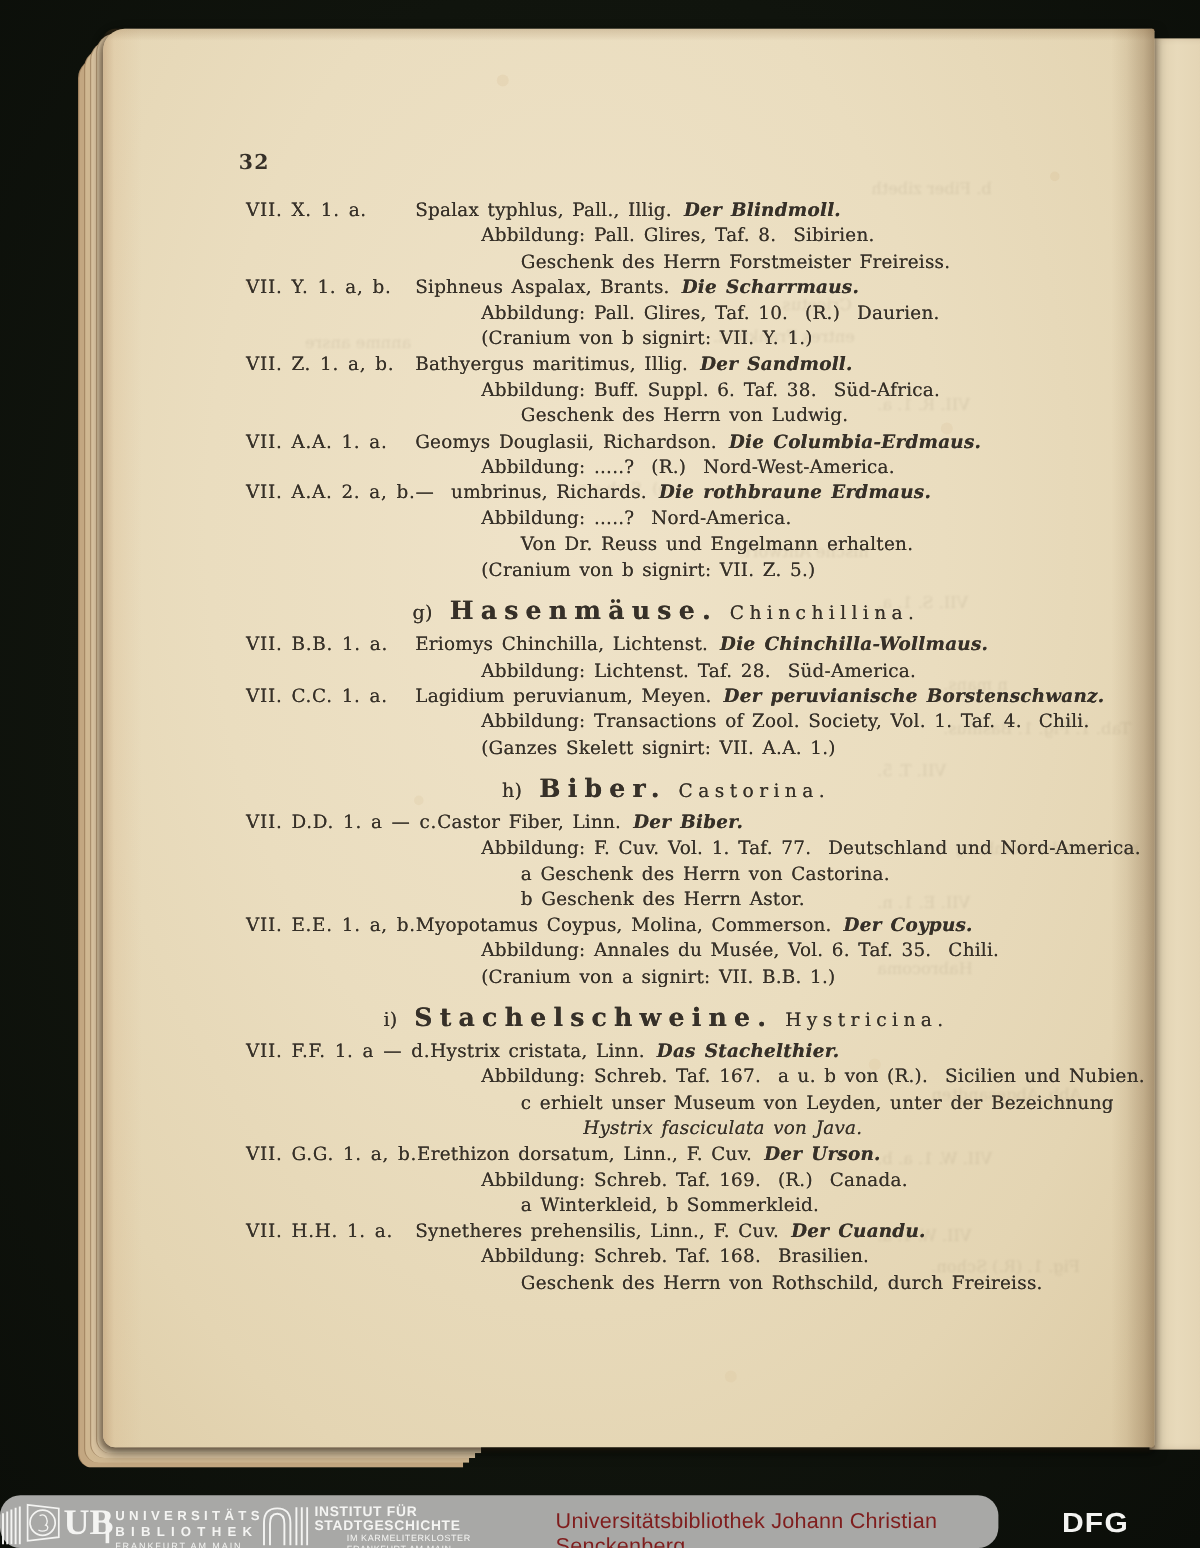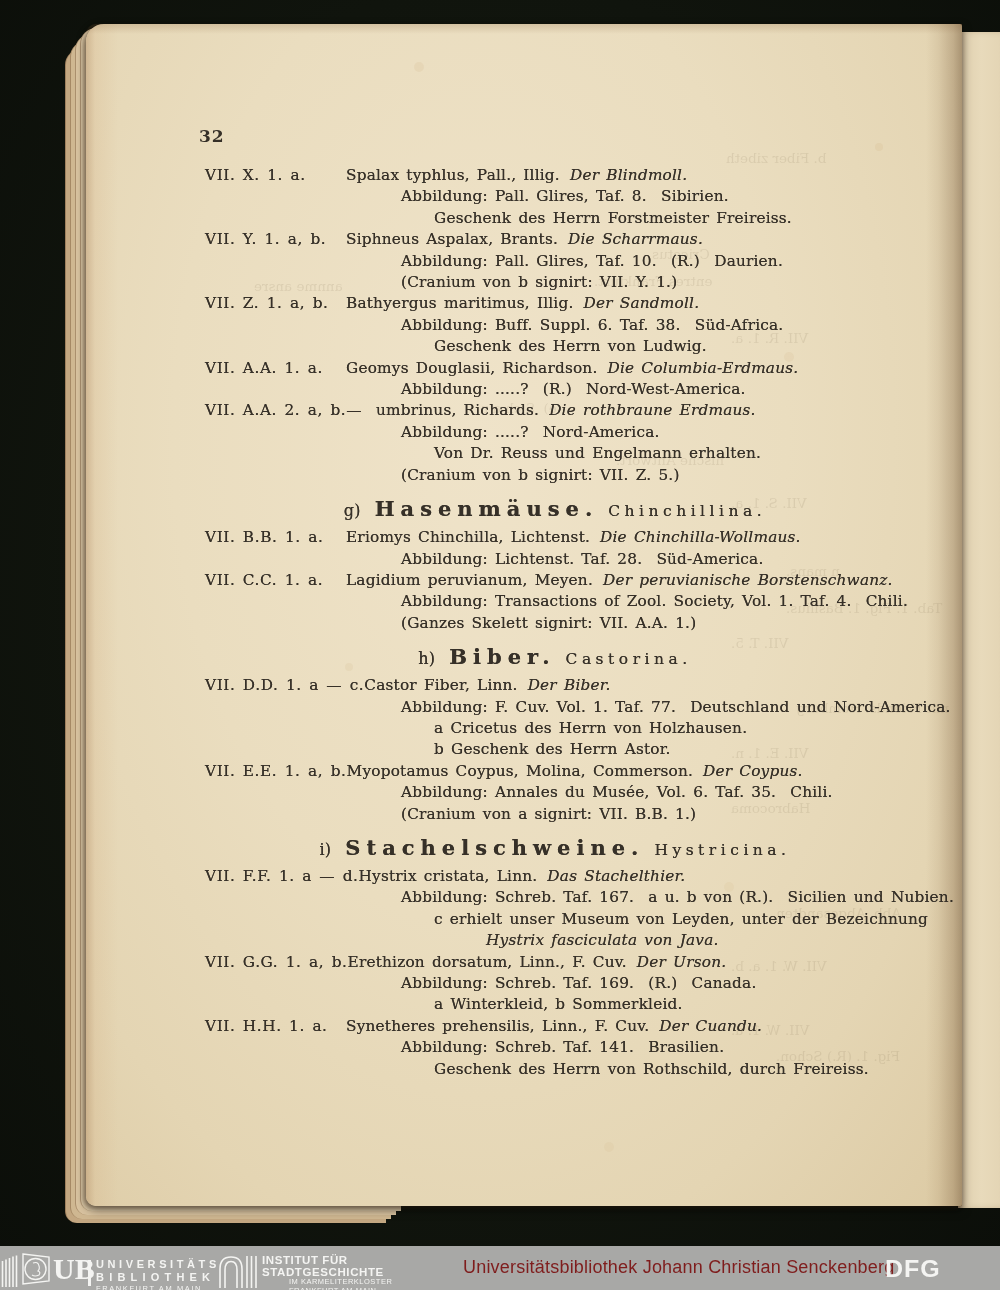--- a/index.html
+++ b/index.html
@@ -33,35 +33,35 @@
     box-shadow:330px 40px 0 2px rgba(188,146,88,.18), 120px 210px 0 1px rgba(188,146,88,.15),
       700px 330px 0 2px rgba(188,146,88,.16), 260px 640px 0 1px rgba(182,138,80,.15),
       640px 860px 0 2px rgba(188,146,88,.14), 180px 1000px 0 1px rgba(188,146,88,.16),
       520px 1120px 0 2px rgba(188,146,88,.13), 790px 120px 0 1px rgba(182,138,80,.17);}
   .page-number{position:absolute;left:113px;top:102px;font-size:17px;font-weight:bold;letter-spacing:1px;text-align:center;}
   
   .catalog{position:absolute;left:119px;top:141px;width:745px;font-size:15.3px;line-height:21.4px;
     letter-spacing:.2px;word-spacing:2px;text-shadow:0 0 .4px rgba(54,48,40,.85);}
   .erow,.eline{white-space:pre;}
   .eid{display:inline-block;min-width:141px;letter-spacing:.6px;}
-  .ecommon{font-weight:normal;font-style:italic;margin-left:10px;}
+  .ecommon{font-weight:bold;font-style:italic;margin-left:10px;}
   .l1{margin-left:196px;}
   .l2{margin-left:229px;}
   .l3{margin-left:281px;font-style:italic;}
   .section-heading{width:700px;text-align:center;line-height:26px;height:26px;margin:10px 0 5px 0;white-space:pre;}
   .hprefix{font-size:16px;margin-right:14px;}
   .htitle{font-size:21px;font-weight:bold;letter-spacing:6px;}
   .hlatin{font-size:15.5px;letter-spacing:4.5px;margin-left:10px;}
   
   .ghostlayer{position:absolute;inset:0;pointer-events:none;}
   .ghost{position:absolute;color:#6d5c40;opacity:.12;filter:blur(.7px);font-size:13.5px;white-space:pre;}
   .ghost.mir{transform:scaleX(-1);}
   
-  .footer{position:absolute;left:0;top:1246px;width:1000px;height:44px;background:#a8a8a6;z-index:5;
-    font-family:"Liberation Sans","DejaVu Sans",sans-serif;color:#f4f4f2;}
+  .footer{position:absolute;left:0;top:1246px;width:832px;height:44px;background:#a8a8a6;z-index:5;
+    font-family:"Liberation Sans","DejaVu Sans",sans-serif;color:#f4f4f2;border-radius:17px;}
   .f-lines{position:absolute;left:1px;top:9px;}
   .f-medallion{position:absolute;left:19px;top:6px;}
   .f-ub{position:absolute;left:53px;top:8px;font-family:"Liberation Serif","DejaVu Serif",serif;
     font-weight:bold;font-size:30px;line-height:30px;}
   .f-div{position:absolute;left:88px;top:14px;width:3px;height:26px;background:#f4f4f2;}
   .f-ubtext{position:absolute;left:96px;top:12px;line-height:12.5px;}
   .f-ubtext .t1{font-size:11px;letter-spacing:3.6px;font-weight:bold;}
   .f-ubtext .t2{font-size:11px;letter-spacing:5.2px;font-weight:bold;}
   .f-ubtext .t3{font-size:7.5px;letter-spacing:1.6px;}
   .f-arch{position:absolute;left:217px;top:8px;}
@@ -146,21 +146,21 @@
         </div>
         <div class="entry">
           <div class="erow"><span class="eid">VII. C.C. 1. a.</span><span class="emain">Lagidium peruvianum, Meyen.<span class="ecommon">Der peruvianische Borstenschwanz.</span></span></div>
           <div class="eline l1">Abbildung: Transactions of Zool. Society, Vol. 1. Taf. 4.  Chili.</div>
           <div class="eline l1">(Ganzes Skelett signirt: VII. A.A. 1.)</div>
         </div>
         <div class="section-heading"><span class="hprefix">h)</span><span class="htitle">Biber.</span><span class="hlatin">Castorina.</span></div>
         <div class="entry">
           <div class="erow"><span class="eid">VII. D.D. 1. a — c.</span><span class="emain">Castor Fiber, Linn.<span class="ecommon">Der Biber.</span></span></div>
           <div class="eline l1">Abbildung: F. Cuv. Vol. 1. Taf. 77.  Deutschland und Nord-America.</div>
-          <div class="eline l2">a Cricetus des Herrn von Holzhausen.</div>
+          <div class="eline l2">a Geschenk des Herrn von Castorina.</div>
           <div class="eline l2">b Geschenk des Herrn Astor.</div>
         </div>
         <div class="entry">
           <div class="erow"><span class="eid">VII. E.E. 1. a, b.</span><span class="emain">Myopotamus Coypus, Molina, Commerson.<span class="ecommon">Der Coypus.</span></span></div>
           <div class="eline l1">Abbildung: Annales du Musée, Vol. 6. Taf. 35.  Chili.</div>
           <div class="eline l1">(Cranium von a signirt: VII. B.B. 1.)</div>
         </div>
         <div class="section-heading"><span class="hprefix">i)</span><span class="htitle">Stachelschweine.</span><span class="hlatin">Hystricina.</span></div>
         <div class="entry">
           <div class="erow"><span class="eid">VII. F.F. 1. a — d.</span><span class="emain">Hystrix cristata, Linn.<span class="ecommon">Das Stachelthier.</span></span></div>
@@ -168,21 +168,21 @@
           <div class="eline l2">c erhielt unser Museum von Leyden, unter der Bezeichnung</div>
           <div class="eline l3">Hystrix fasciculata von Java.</div>
         </div>
         <div class="entry">
           <div class="erow"><span class="eid">VII. G.G. 1. a, b.</span><span class="emain">Erethizon dorsatum, Linn., F. Cuv.<span class="ecommon">Der Urson.</span></span></div>
           <div class="eline l1">Abbildung: Schreb. Taf. 169.  (R.)  Canada.</div>
           <div class="eline l2">a Winterkleid, b Sommerkleid.</div>
         </div>
         <div class="entry">
           <div class="erow"><span class="eid">VII. H.H. 1. a.</span><span class="emain">Synetheres prehensilis, Linn., F. Cuv.<span class="ecommon">Der Cuandu.</span></span></div>
-          <div class="eline l1">Abbildung: Schreb. Taf. 141.  Brasilien.</div>
+          <div class="eline l1">Abbildung: Schreb. Taf. 168.  Brasilien.</div>
           <div class="eline l2">Geschenk des Herrn von Rothschild, durch Freireiss.</div>
         </div>
       </div>
   </div>
 
   <div class="footer">
     <span class="f-lines">
       <svg width="17" height="32" viewBox="0 0 17 32">
         <g stroke="#f4f4f2" stroke-width="1.6" fill="none">
           <line x1="1.5" y1="6" x2="1.5" y2="32"></line>

